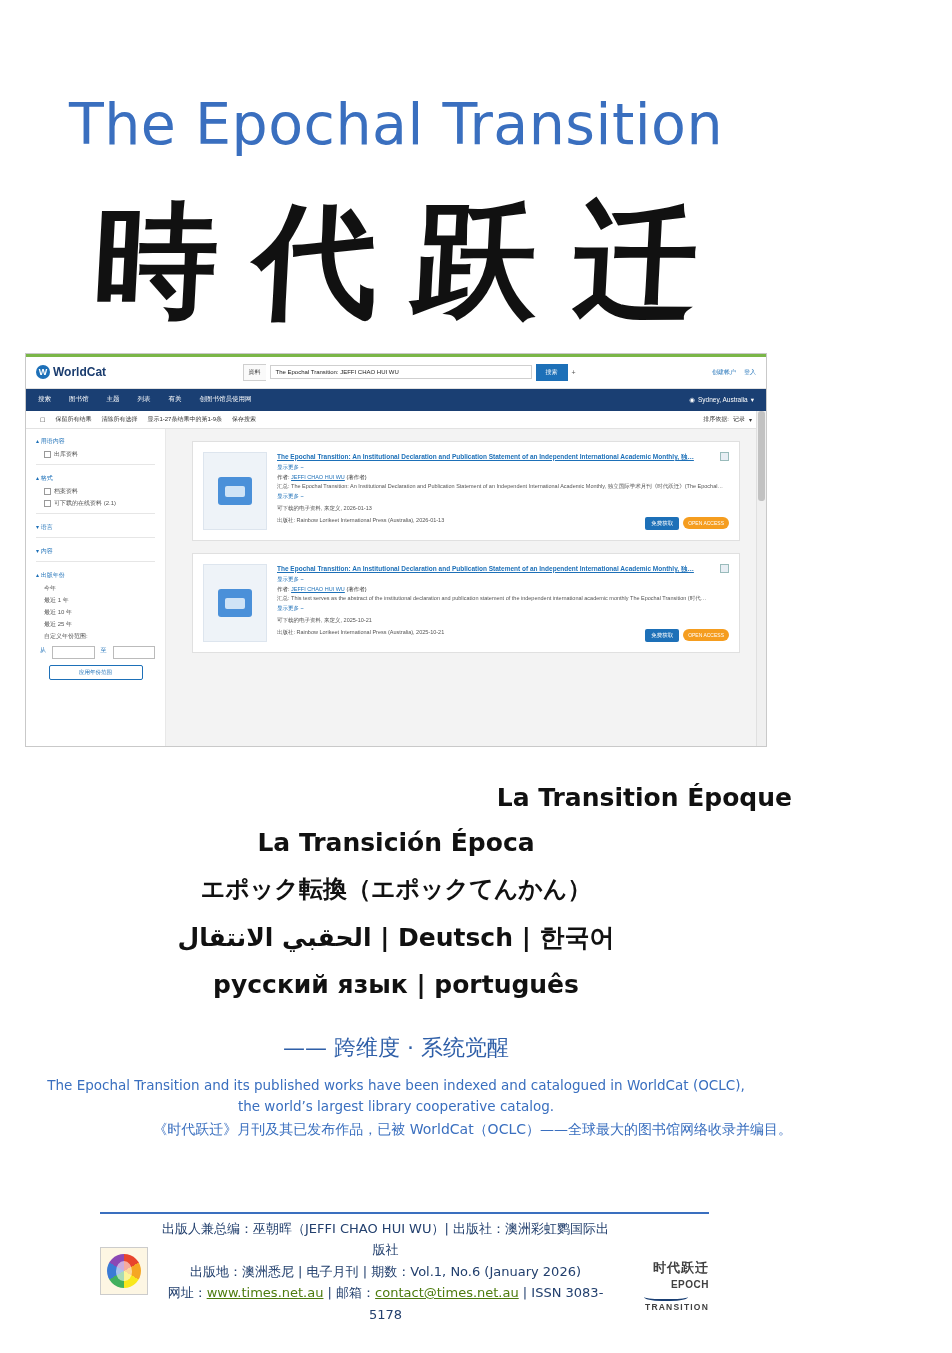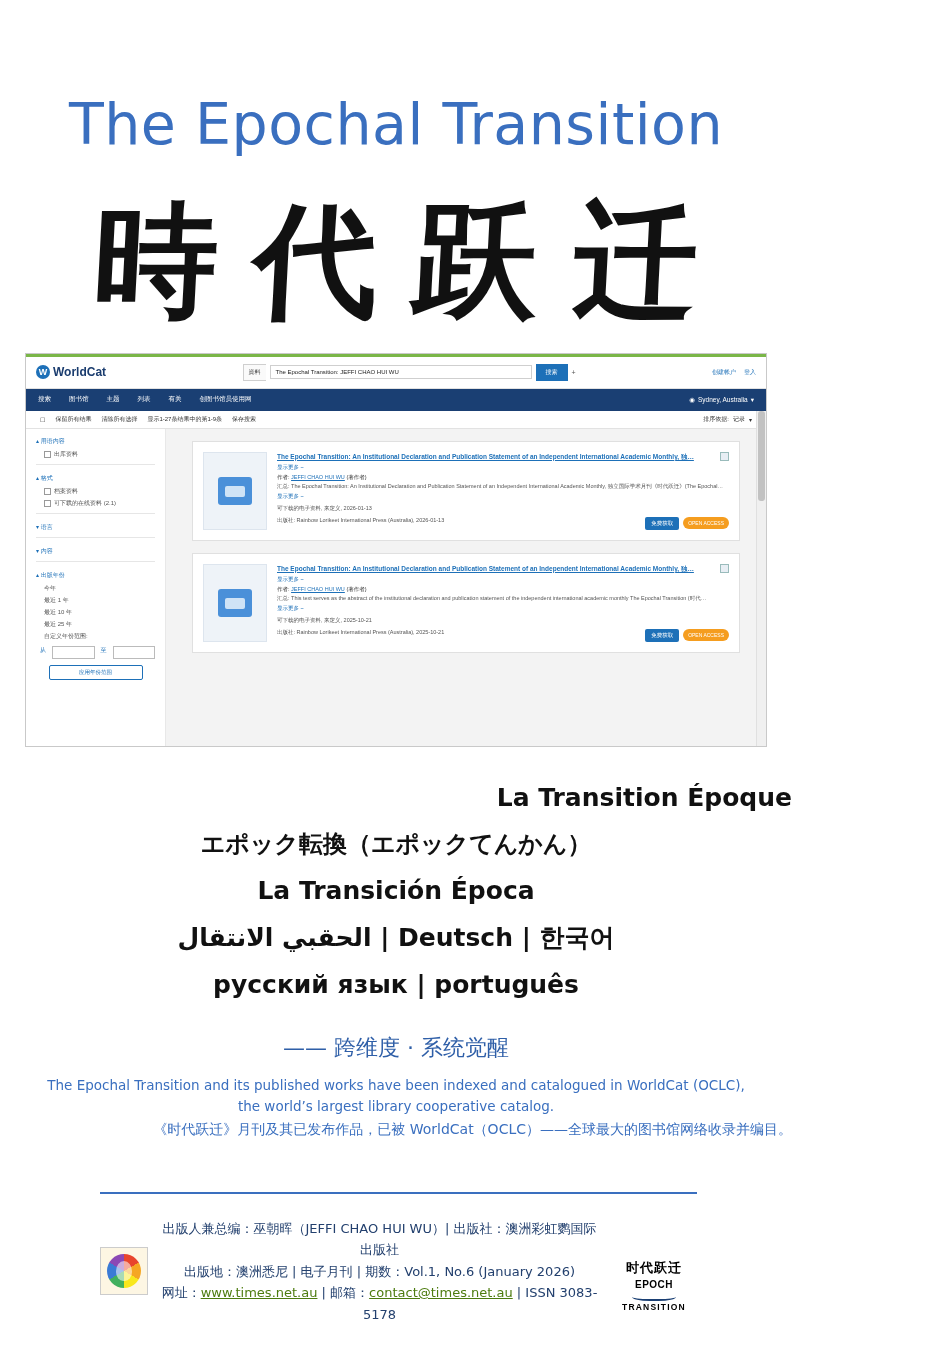--- a/index.html
+++ b/index.html
@@ -326,24 +326,24 @@
     color: #3a6fbf;
     font-size: 14px;
     margin-top: 4px;
     font-family: "DejaVu Sans", sans-serif;
   }
 
   
   .footer {
     position: absolute;
     left: 100px;
-    right: 95px;
+    right: 83px;
     bottom: 28px;
     border-top: 2px solid #3a6fbf;
-    padding-top: 24px;
+    padding-top: 4px;
     display: flex;
     align-items: center;
     gap: 10px;
   }
   .footer-logo {
     width: 46px; height: 46px;
     border: 1px solid #cccccc;
     background: #fdf6e3;
     display: flex; align-items: center; justify-content: center;
     flex: none;
@@ -372,22 +372,22 @@
     line-height: 1.65;
     font-family: "DejaVu Sans", sans-serif;
   }
   .footer-text a {
     color: #4d7c0f;
     text-decoration: underline;
   }
   .footer-brand {
     width: 86px;
     flex: none;
-    text-align: center;
-    color: #000000;
+    text-align: right;
+    color: #404040;
     margin-top: 28px;
   }
   .footer-brand .cn {
     font-size: 13px; font-weight: bold; letter-spacing: 1px;
   }
   .footer-brand .en1 {
     font-size: 10px; font-weight: bold; letter-spacing: 0.5px; margin-top: 2px;
   }
   .footer-brand .en2 {
     font-size: 8.5px; font-weight: bold; letter-spacing: 1.2px;
@@ -562,22 +562,22 @@
       </div>
     </div>
 
     <div class="wc-scrollbar">
       <div class="thumb"></div>
     </div>
   </div>
 
   <div class="lang-block">
     <div class="lang-line lang-1">La Transition Époque</div>
+    <div class="lang-line lang-2">La Transición Época</div>
     <div class="lang-line lang-3">エポック転換（エポックてんかん）</div>
-    <div class="lang-line lang-2">La Transición Época</div>
     <div class="lang-line lang-4">الحقبي الانتقال | Deutsch | 한국어</div>
     <div class="lang-line lang-5">русский язык | português</div>
   </div>
 
   <div class="slogan">—— 跨维度 · 系统觉醒</div>
 
   <div class="note">
     <div>The Epochal Transition and its published works have been indexed and catalogued in WorldCat (OCLC),</div>
     <div>the world’s largest library cooperative catalog.</div>
   </div>

